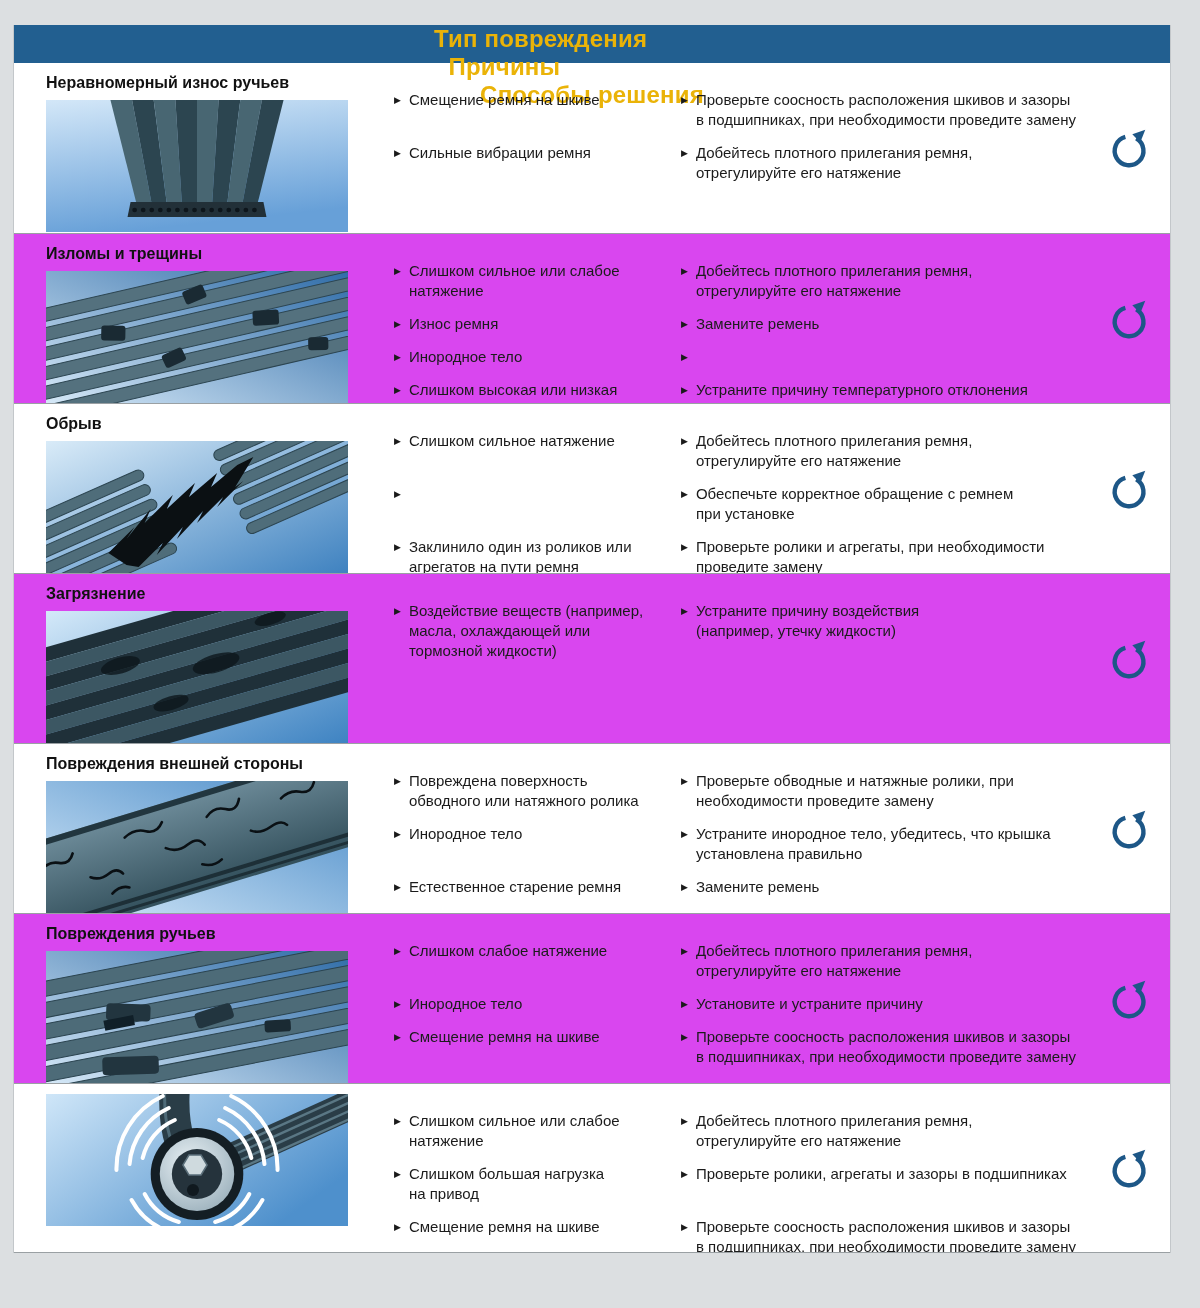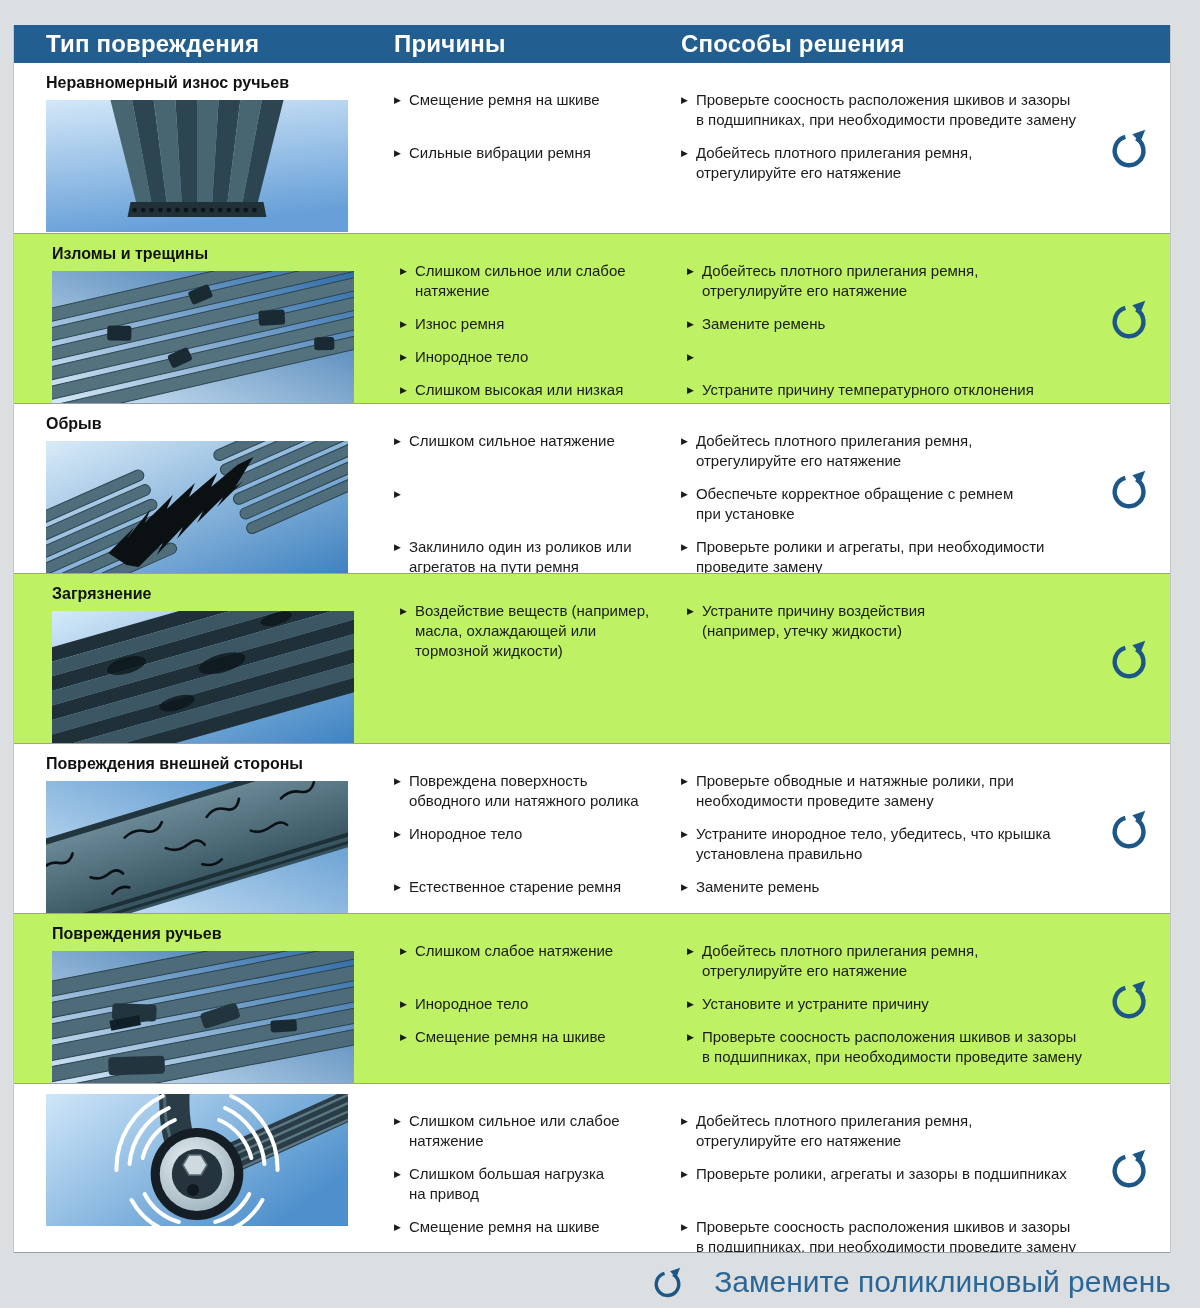--- a/index.html
+++ b/index.html
@@ -12,33 +12,33 @@
   }
   .page{position:relative;width:1200px;height:1308px;background:#dcdfe1;}
   .table{
     position:absolute;left:13px;top:25px;width:1158px;
     border-left:1px solid #c3c7ca;border-right:1px solid #c3c7ca;
     box-sizing:border-box;background:#fff;
   }
   
   .thead{
     display:flex;align-items:center;height:38px;
-    background:#225f90;color:#ffffff;
-    font-size:24px;font-weight:bold;letter-spacing:0.2px;
+    background:#225f90;color:#eab308;
+    font-size:24px;font-weight:bold;letter-spacing:0.2px;flex-direction:column;
   }
   .th-type{width:380px;padding-left:32px;box-sizing:border-box;flex:none;}
   .th-causes{width:287px;flex:none;}
   .th-solutions{flex:1;}
   
   .row{
     display:flex;height:170px;box-sizing:border-box;
     border-top:1px solid #9aa0a3;overflow:hidden;background:#ffffff;
   }
   .row:first-of-type{border-top:none;}
-  .row.alt{background:#bef264;padding-left:6px;}
+  .row.alt{background:#d946ef;}
   .row:last-of-type{border-bottom:1px solid #9aa0a3;}
   .col-type{width:380px;flex:none;padding:10px 0 0 32px;box-sizing:border-box;}
   .row-title{font-size:16px;font-weight:bold;color:#111;margin:0 0 7px 0;line-height:20px;}
   .row-image{width:302px;height:132px;overflow:hidden;}
   .row-image svg{display:block;width:100%;height:100%;}
   .col-pairs{flex:1;padding-top:27px;display:flex;flex-direction:column;}
   .pair{display:flex;margin-bottom:13px;}
   .cause{width:287px;flex:none;padding-right:14px;box-sizing:border-box;display:flex;align-items:flex-start;}
   .solution{flex:1;display:flex;align-items:flex-start;padding-right:6px;}
   .bullet{flex:none;font-size:9px;line-height:20px;margin-right:8px;color:#1a1a1a;}
@@ -577,19 +577,13 @@
       </div>
       <div class="col-icon">
         <svg class="refresh">
             <use href="#sym-refresh"></use>
           </svg>
       </div>
     </section>
 
   </div>
 
-  <div class="footer">
-    <svg class="refresh-small">
-        <use href="#sym-refresh"></use>
-      </svg>
-    <div class="footer-text">Замените поликлиновый ремень</div>
-  </div>
 </div>
 
 </body></html>

